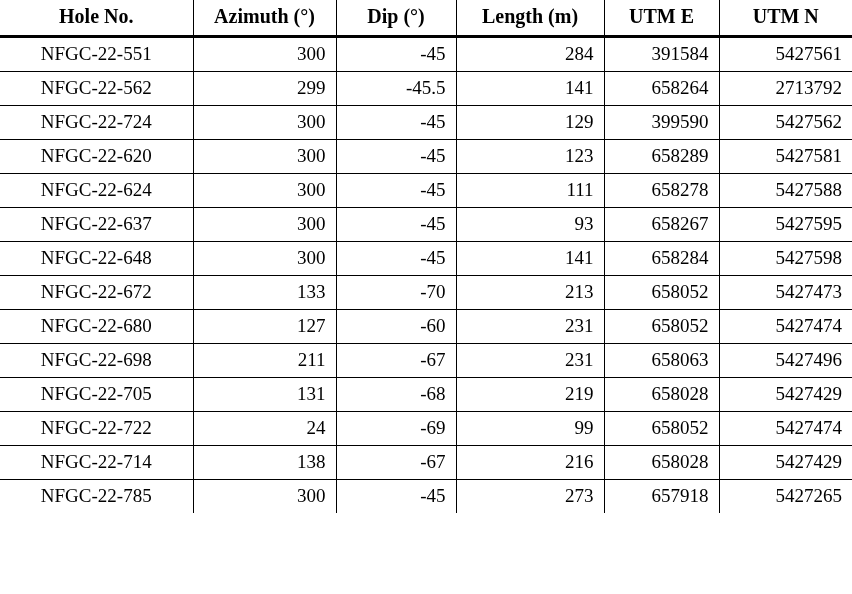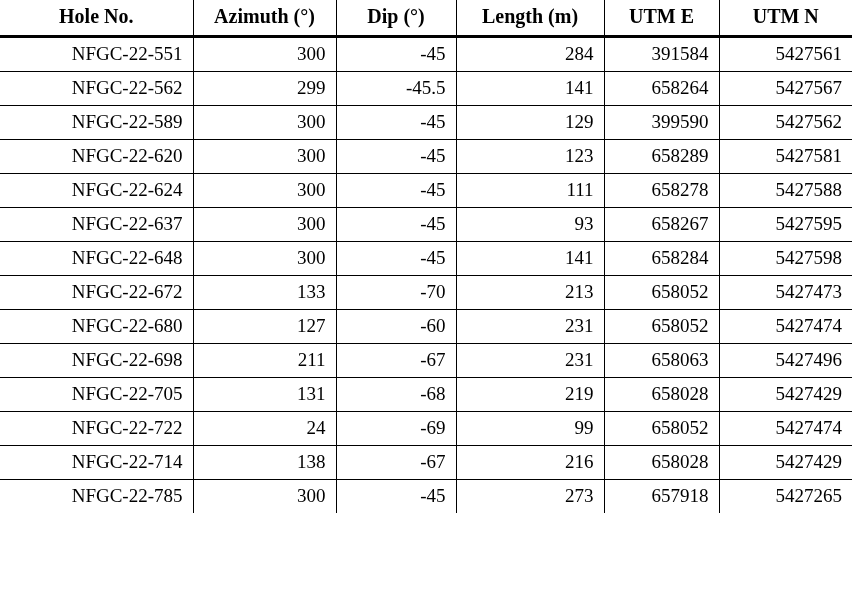--- a/index.html
+++ b/index.html
@@ -49,21 +49,21 @@
     white-space: nowrap;
     height: 25px;
     box-sizing: border-box;
   }
   #drill-table tbody td:last-child {
     border-right: none;
   }
   #drill-table tbody tr:last-child td {
     border-bottom: none;
   }
-  .align-left { text-align: right; }
+  .align-left { text-align: center; }
   .align-right { text-align: right; }
 </style>
 </head>
 <body>
 
 <table id="drill-table">
   <colgroup>
     <col class="c0">
       <col class="c1">
       <col class="c2">
@@ -89,24 +89,24 @@
       <td class="align-right">284</td>
       <td class="align-right">391584</td>
       <td class="align-right">5427561</td>
     </tr>
     <tr>
       <td class="align-left">NFGC-22-562</td>
       <td class="align-right">299</td>
       <td class="align-right">-45.5</td>
       <td class="align-right">141</td>
       <td class="align-right">658264</td>
-      <td class="align-right">5427567</td>
-    </tr>
-    <tr>
-      <td class="align-left">NFGC-22-589</td>
+      <td class="align-right">2713792</td>
+    </tr>
+    <tr>
+      <td class="align-left">NFGC-22-724</td>
       <td class="align-right">300</td>
       <td class="align-right">-45</td>
       <td class="align-right">129</td>
       <td class="align-right">399590</td>
       <td class="align-right">5427562</td>
     </tr>
     <tr>
       <td class="align-left">NFGC-22-620</td>
       <td class="align-right">300</td>
       <td class="align-right">-45</td>

